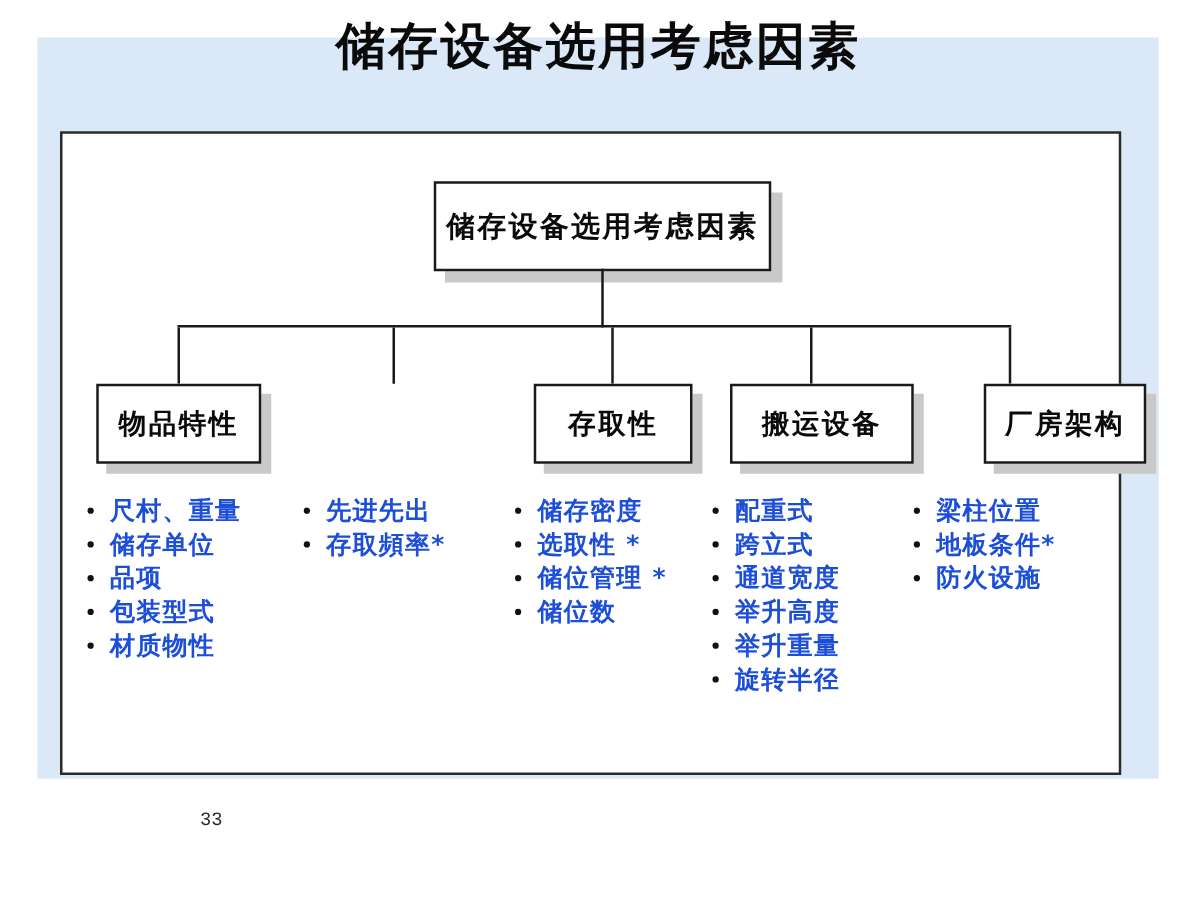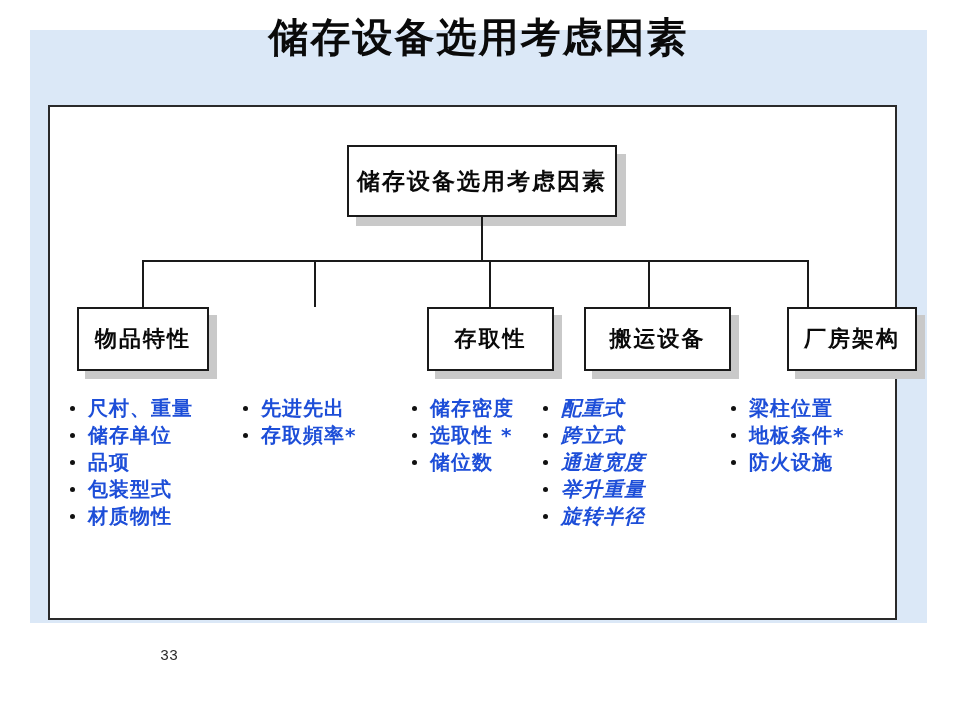--- a/index.html
+++ b/index.html
@@ -32,21 +32,21 @@
   .b2{left:200px;width:129px;}
   .b3{left:377px;width:127px;}
   .b4{left:534px;width:147px;}
   .b5{left:727px;width:130px;margin-left:10px;}
   .line{position:absolute;background:#1a1a1a;}
   .stem{left:431px;top:108px;width:2px;height:47px;}
   .hbar{left:92px;top:153px;width:667px;height:2px;}
   .drop{top:155px;width:2px;height:45px;}
   .d1{left:92px;}  .d2{left:264px;} .d3{left:439px;} .d4{left:598px;} .d5{left:757px;}
   .col-list{position:absolute;top:288px;width:172px;}
-  .l1{left:20px;} .l2{left:193px;} .l3{left:362px;} .l4{left:493px;font-style:italic;} .l5{left:681px;}
+  .l1{left:20px;} .l2{left:193px;} .l3{left:362px;} .l4{left:520px;} .l5{left:681px;}
   .item{display:flex;align-items:flex-start;margin-bottom:1px;}
   .dot{flex:none;width:5px;height:5px;background:#111;border-radius:50%;margin:11px 13px 0 0;}
   .txt{font-size:20px;line-height:26px;font-weight:bold;color:#1d4ed8;letter-spacing:1px;white-space:nowrap;}
   .page-number{
     position:absolute;left:160px;top:648px;font-size:15px;color:#2b2b2b;font-family:Liberation Mono, monospace;
   }
 </style>
 </head>
 <body>
 
@@ -120,36 +120,44 @@
       <div class="item">
           <span class="dot"></span>
           <span class="txt">储存密度</span>
         </div>
       <div class="item">
           <span class="dot"></span>
           <span class="txt">选取性 *</span>
         </div>
       <div class="item">
           <span class="dot"></span>
+          <span class="txt">储位管理 *</span>
+        </div>
+      <div class="item">
+          <span class="dot"></span>
           <span class="txt">储位数</span>
         </div>
     </div>
 
     <div class="col-list l4">
       <div class="item">
           <span class="dot"></span>
           <span class="txt">配重式</span>
         </div>
       <div class="item">
           <span class="dot"></span>
           <span class="txt">跨立式</span>
         </div>
       <div class="item">
           <span class="dot"></span>
           <span class="txt">通道宽度</span>
+        </div>
+      <div class="item">
+          <span class="dot"></span>
+          <span class="txt">举升高度</span>
         </div>
       <div class="item">
           <span class="dot"></span>
           <span class="txt">举升重量</span>
         </div>
       <div class="item">
           <span class="dot"></span>
           <span class="txt">旋转半径</span>
         </div>
     </div>

